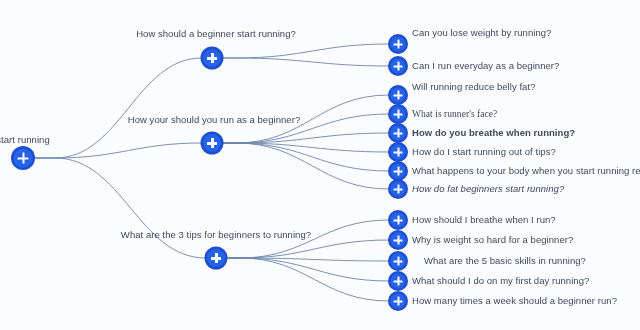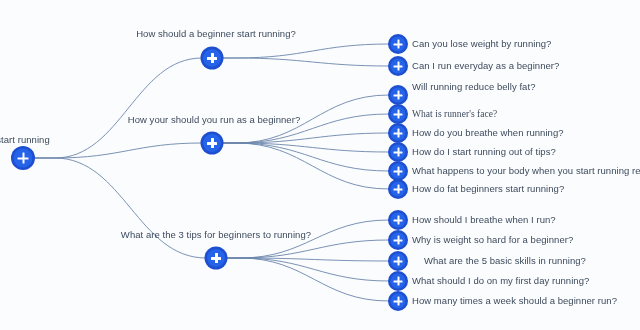--- a/index.html
+++ b/index.html
@@ -96,21 +96,21 @@
       <div class="label above" style="left: 23px; top: 146px;">start running</div>
       <div class="node branch" style="left: 212px; top: 58px;">
         <span class="plus-h"></span>
         <span class="plus-v"></span>
       </div>
       <div class="label above" style="left: 216px; top: 40px;">How should a beginner start running?</div>
       <div class="node leaf" style="left: 398px; top: 44px;">
         <span class="plus-h"></span>
         <span class="plus-v"></span>
       </div>
-      <div class="label right" style="left: 412px; top: 44px;">Can you lose weight by running?</div>
+      <div class="label right" style="left: 412px; top: 33px;">Can you lose weight by running?</div>
       <div class="node leaf" style="left: 398px; top: 66px;">
         <span class="plus-h"></span>
         <span class="plus-v"></span>
       </div>
       <div class="label right" style="left: 412px; top: 66px;">Can I run everyday as a beginner?</div>
       <div class="node branch" style="left: 212px; top: 143px;">
         <span class="plus-h"></span>
         <span class="plus-v"></span>
       </div>
       <div class="label above" style="left: 214px; top: 126px;">How your should you run as a beginner?</div>
@@ -121,36 +121,36 @@
       <div class="label right" style="left: 412px; top: 87px;">Will running reduce belly fat?</div>
       <div class="node leaf" style="left: 398px; top: 114px;">
         <span class="plus-h"></span>
         <span class="plus-v"></span>
       </div>
       <div class="label right" style="left: 412px; top: 114px; font-family: Liberation Serif, serif;">What is runner's face?</div>
       <div class="node leaf" style="left: 398px; top: 133px;">
         <span class="plus-h"></span>
         <span class="plus-v"></span>
       </div>
-      <div class="label right" style="left: 412px; top: 133px;">How do you breathe when running?</div>
+      <div class="label right" style="left: 412px; top: 133px; font-weight: bold;">How do you breathe when running?</div>
       <div class="node leaf" style="left: 398px; top: 152px;">
         <span class="plus-h"></span>
         <span class="plus-v"></span>
       </div>
       <div class="label right" style="left: 412px; top: 152px;">How do I start running out of tips?</div>
       <div class="node leaf" style="left: 398px; top: 171px;">
         <span class="plus-h"></span>
         <span class="plus-v"></span>
       </div>
       <div class="label right" style="left: 412px; top: 171px;">What happens to your body when you start running regularly?</div>
       <div class="node leaf" style="left: 398px; top: 189px;">
         <span class="plus-h"></span>
         <span class="plus-v"></span>
       </div>
-      <div class="label right" style="left: 412px; top: 189px;">How do fat beginners start running?</div>
+      <div class="label right" style="left: 412px; top: 189px; font-style: italic;">How do fat beginners start running?</div>
       <div class="node branch" style="left: 216px; top: 258px;">
         <span class="plus-h"></span>
         <span class="plus-v"></span>
       </div>
       <div class="label above" style="left: 216px; top: 241px;">What are the 3 tips for beginners to running?</div>
       <div class="node leaf" style="left: 398px; top: 220px;">
         <span class="plus-h"></span>
         <span class="plus-v"></span>
       </div>
       <div class="label right" style="left: 412px; top: 220px;">How should I breathe when I run?</div>

